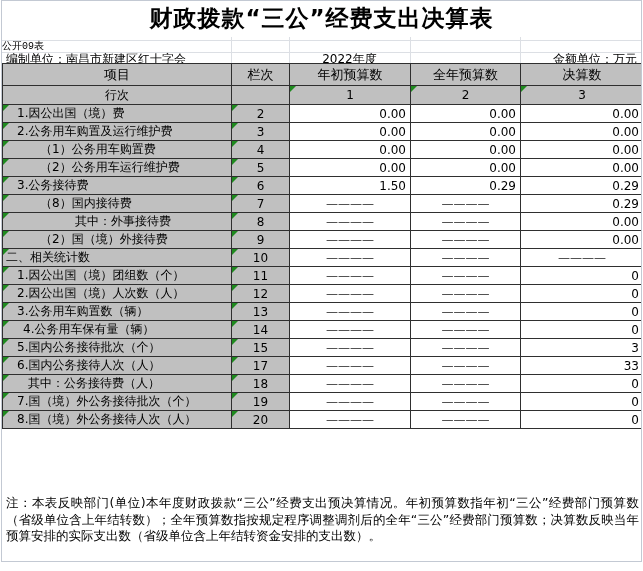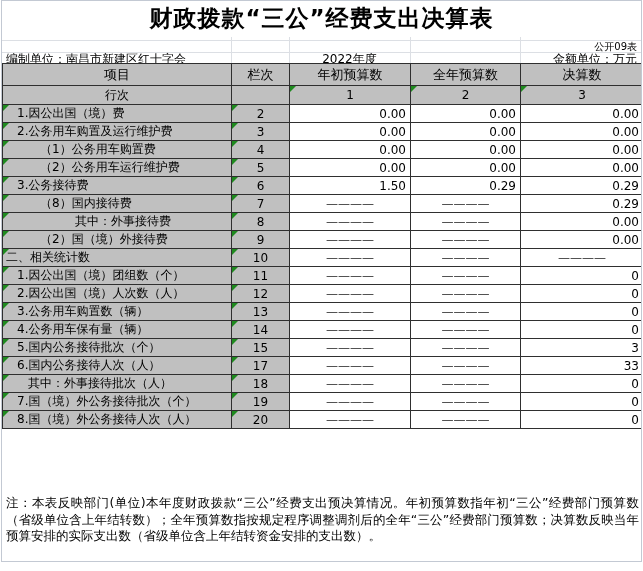--- a/index.html
+++ b/index.html
@@ -4,22 +4,22 @@
 <style>
   * { margin:0; padding:0; box-sizing:border-box; }
   html,body { width:643px; height:571px; background:#fff;
               font-family:"DejaVu Sans","Liberation Sans",sans-serif; }
   .sheet { position:relative; width:641px; height:562px; margin-left:1px;
            border:1px solid #c3c9d3; background:#fff; overflow:hidden; }
 
   .title-row { height:40px; line-height:34px; text-align:center;
                font-size:23px; font-weight:bold; color:#000; letter-spacing:1px;
                border-bottom:1px solid #dcdfe4; }
-  .meta1 { height:12px; line-height:12px; font-size:10px; text-align:right;
-           padding-right:4px; color:#000; border-bottom:1px solid #dcdfe4; }
+  .meta1 { height:12px; line-height:12px; font-size:10px; 
+           padding-right:4px; color:#000; border-bottom:1px solid #dcdfe4;font-family:Liberation Mono, monospace; }
   .meta2 { position:relative; height:13px; line-height:13px; font-size:12px; color:#000; }
   .meta2 .left  { position:absolute; left:4px; top:0; }
   .meta2 .year  { position:absolute; left:287px; width:121px; text-align:center; top:0; }
   .meta2 .right { position:absolute; right:4px; top:0; }
   .vfaint { position:absolute; top:36px; height:26px; width:1px; background:#dcdfe4; }
 
   table { position:absolute; top:62px; left:0; width:641px;
           border-collapse:collapse; table-layout:fixed; }
   th, td { border:1px solid #2f2f2f; font-weight:normal; color:#000;
            overflow:hidden; white-space:nowrap; position:relative; }
@@ -161,42 +161,42 @@
           <td class="c-val"><span>0</span></td>
         </tr>
         <tr>
           <td class="c-label" style="padding-left: 14px;"><i class="tri"></i><span>3.公务用车购置数（辆）</span></td>
           <td class="c-line"><i class="tri"></i><span>13</span></td>
           <td class="c-val dash"><span>————</span></td>
           <td class="c-val dash"><span>————</span></td>
           <td class="c-val"><span>0</span></td>
         </tr>
         <tr>
-          <td class="c-label" style="padding-left: 14px;"><i class="tri"></i><span>4.公务用车保有量（辆）</span></td>
+          <td class="c-label" style="padding-left: 20px;"><i class="tri"></i><span>4.公务用车保有量（辆）</span></td>
           <td class="c-line"><i class="tri"></i><span>14</span></td>
           <td class="c-val dash"><span>————</span></td>
           <td class="c-val dash"><span>————</span></td>
           <td class="c-val"><span>0</span></td>
         </tr>
         <tr>
           <td class="c-label" style="padding-left: 14px;"><i class="tri"></i><span>5.国内公务接待批次（个）</span></td>
           <td class="c-line"><i class="tri"></i><span>15</span></td>
           <td class="c-val dash"><span>————</span></td>
           <td class="c-val dash"><span>————</span></td>
           <td class="c-val"><span>3</span></td>
         </tr>
         <tr>
           <td class="c-label" style="padding-left: 14px;"><i class="tri"></i><span>6.国内公务接待人次（人）</span></td>
           <td class="c-line"><i class="tri"></i><span>17</span></td>
           <td class="c-val dash"><span>————</span></td>
           <td class="c-val dash"><span>————</span></td>
           <td class="c-val"><span>33</span></td>
         </tr>
         <tr>
-          <td class="c-label" style="padding-left: 25px;"><i class="tri"></i><span>其中：外事接待批次（人）</span></td>
+          <td class="c-label" style="padding-left: 25px;"><i class="tri"></i><span>其中：公务接待费（人）</span></td>
           <td class="c-line"><i class="tri"></i><span>18</span></td>
           <td class="c-val dash"><span>————</span></td>
           <td class="c-val dash"><span>————</span></td>
           <td class="c-val"><span>0</span></td>
         </tr>
         <tr>
           <td class="c-label" style="padding-left: 14px;"><i class="tri"></i><span>7.国（境）外公务接待批次（个）</span></td>
           <td class="c-line"><i class="tri"></i><span>19</span></td>
           <td class="c-val dash"><span>————</span></td>
           <td class="c-val dash"><span>————</span></td>

